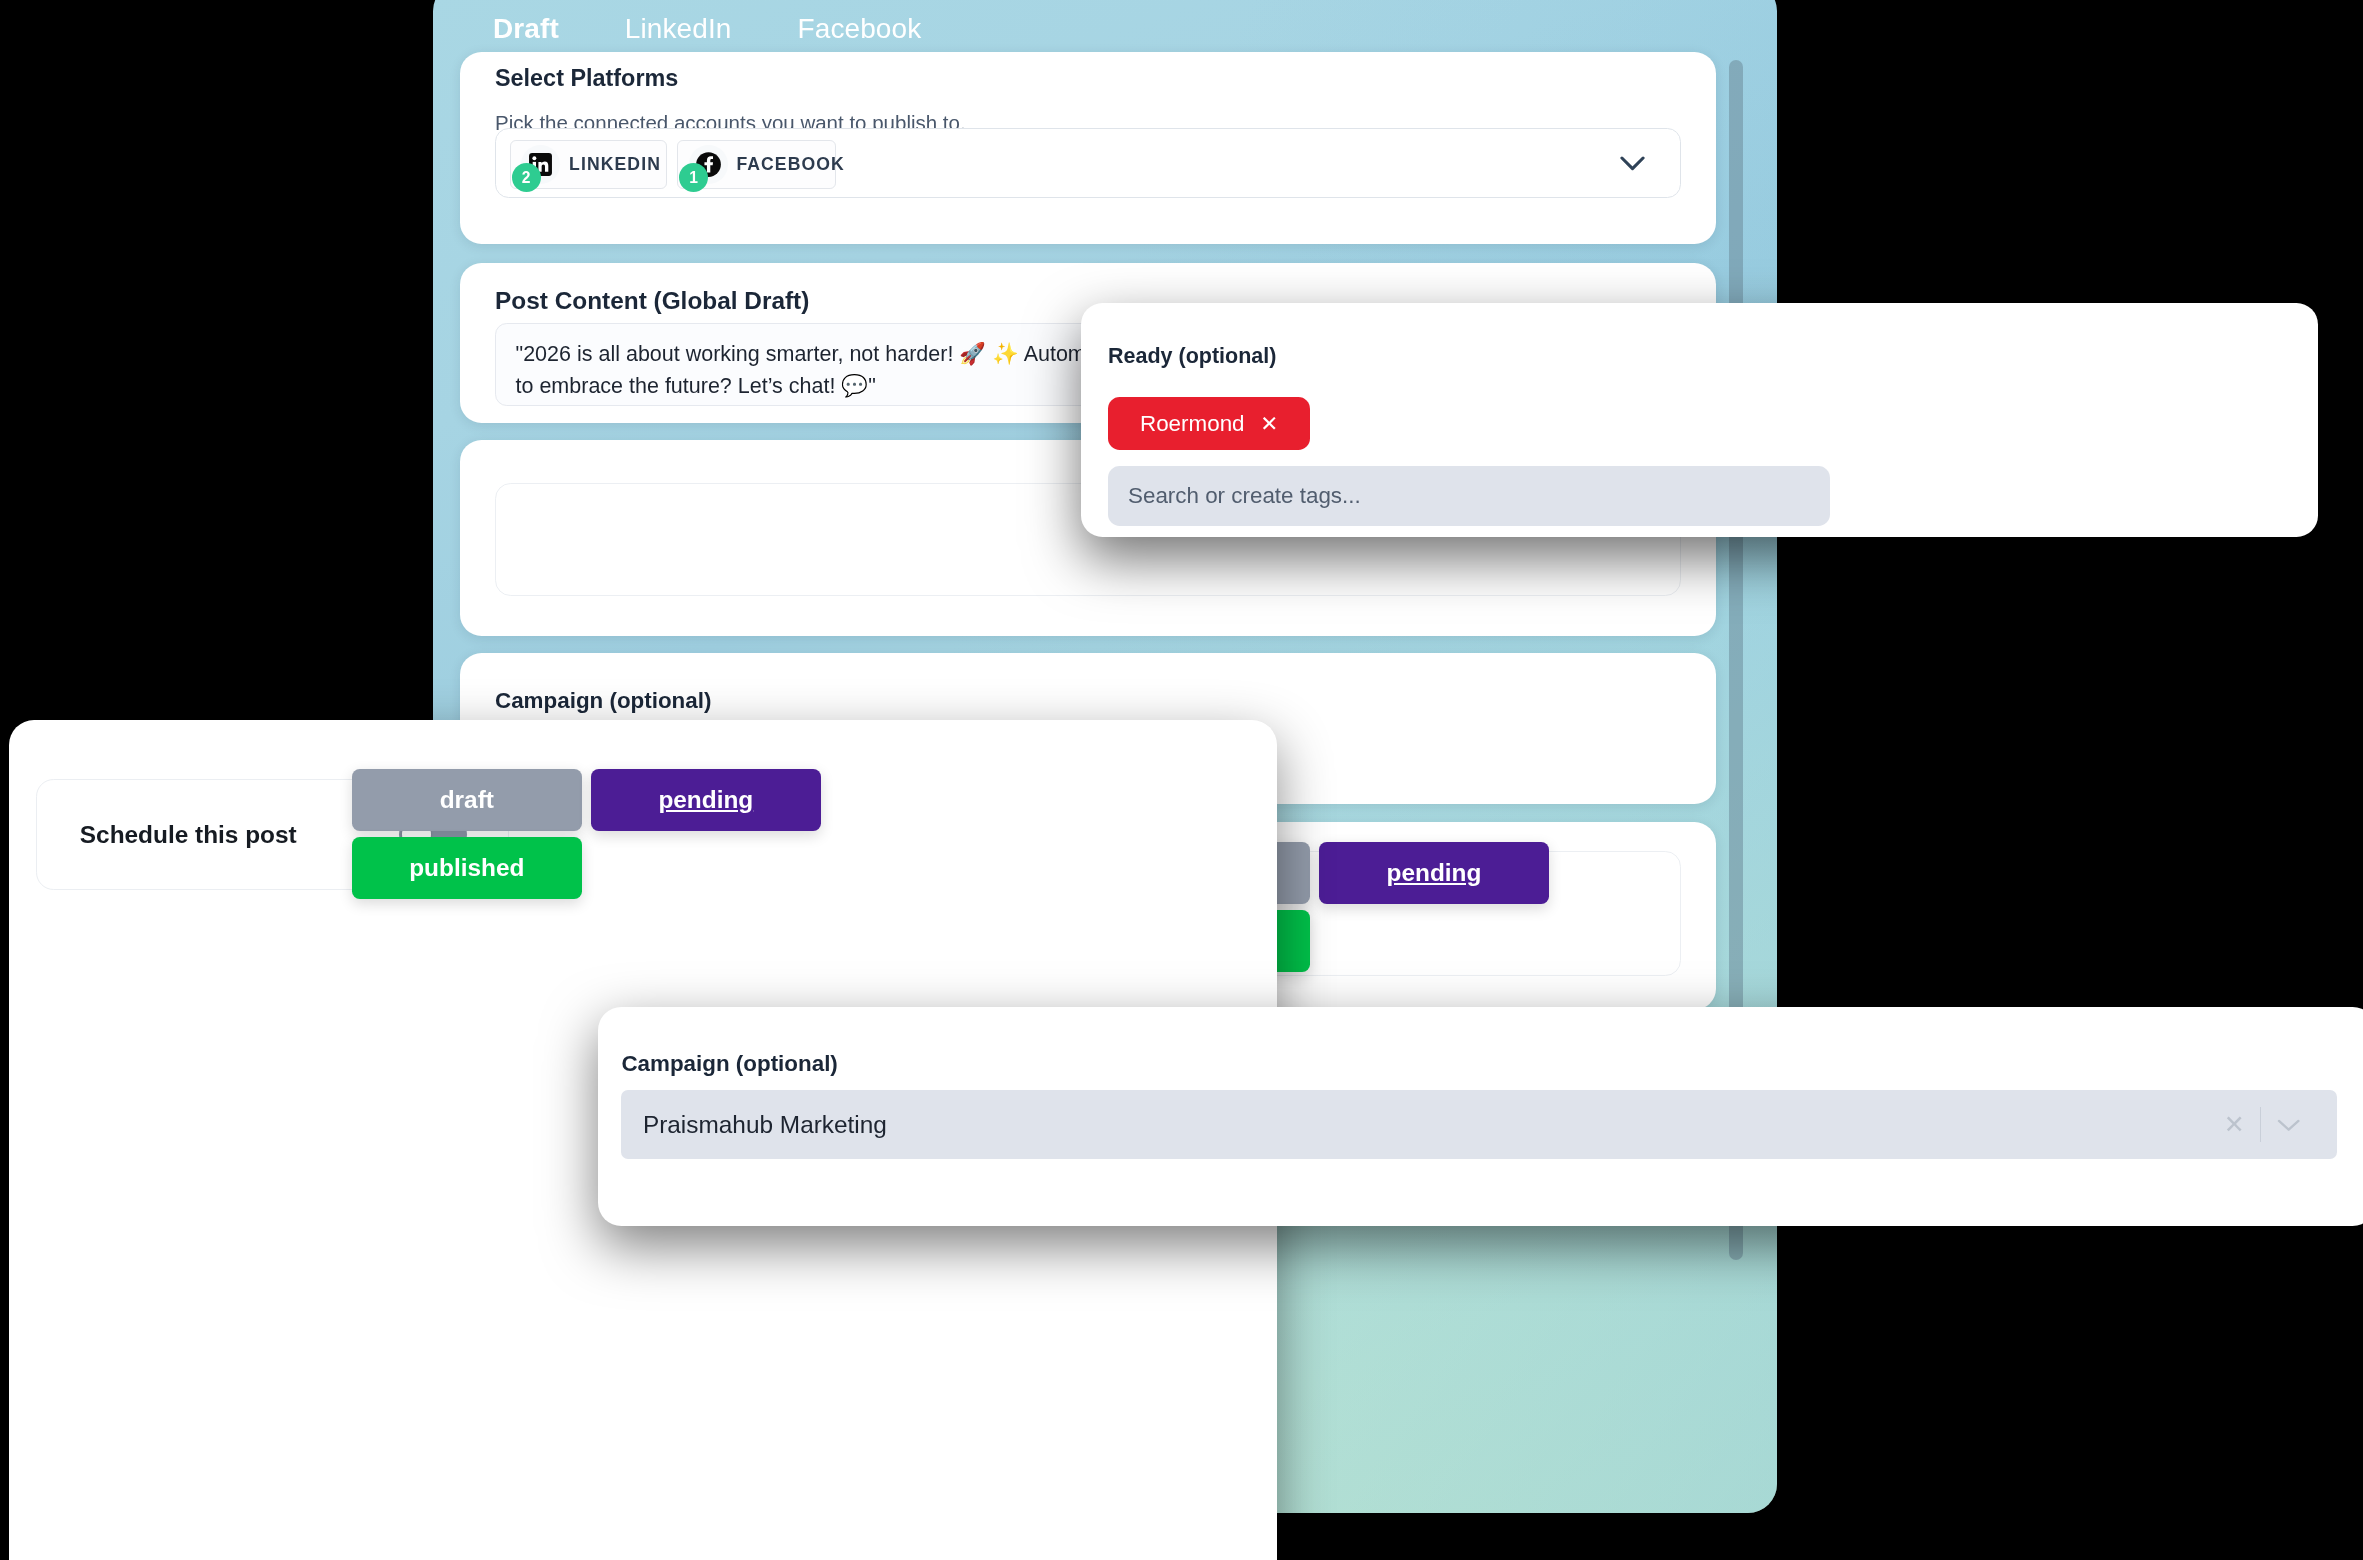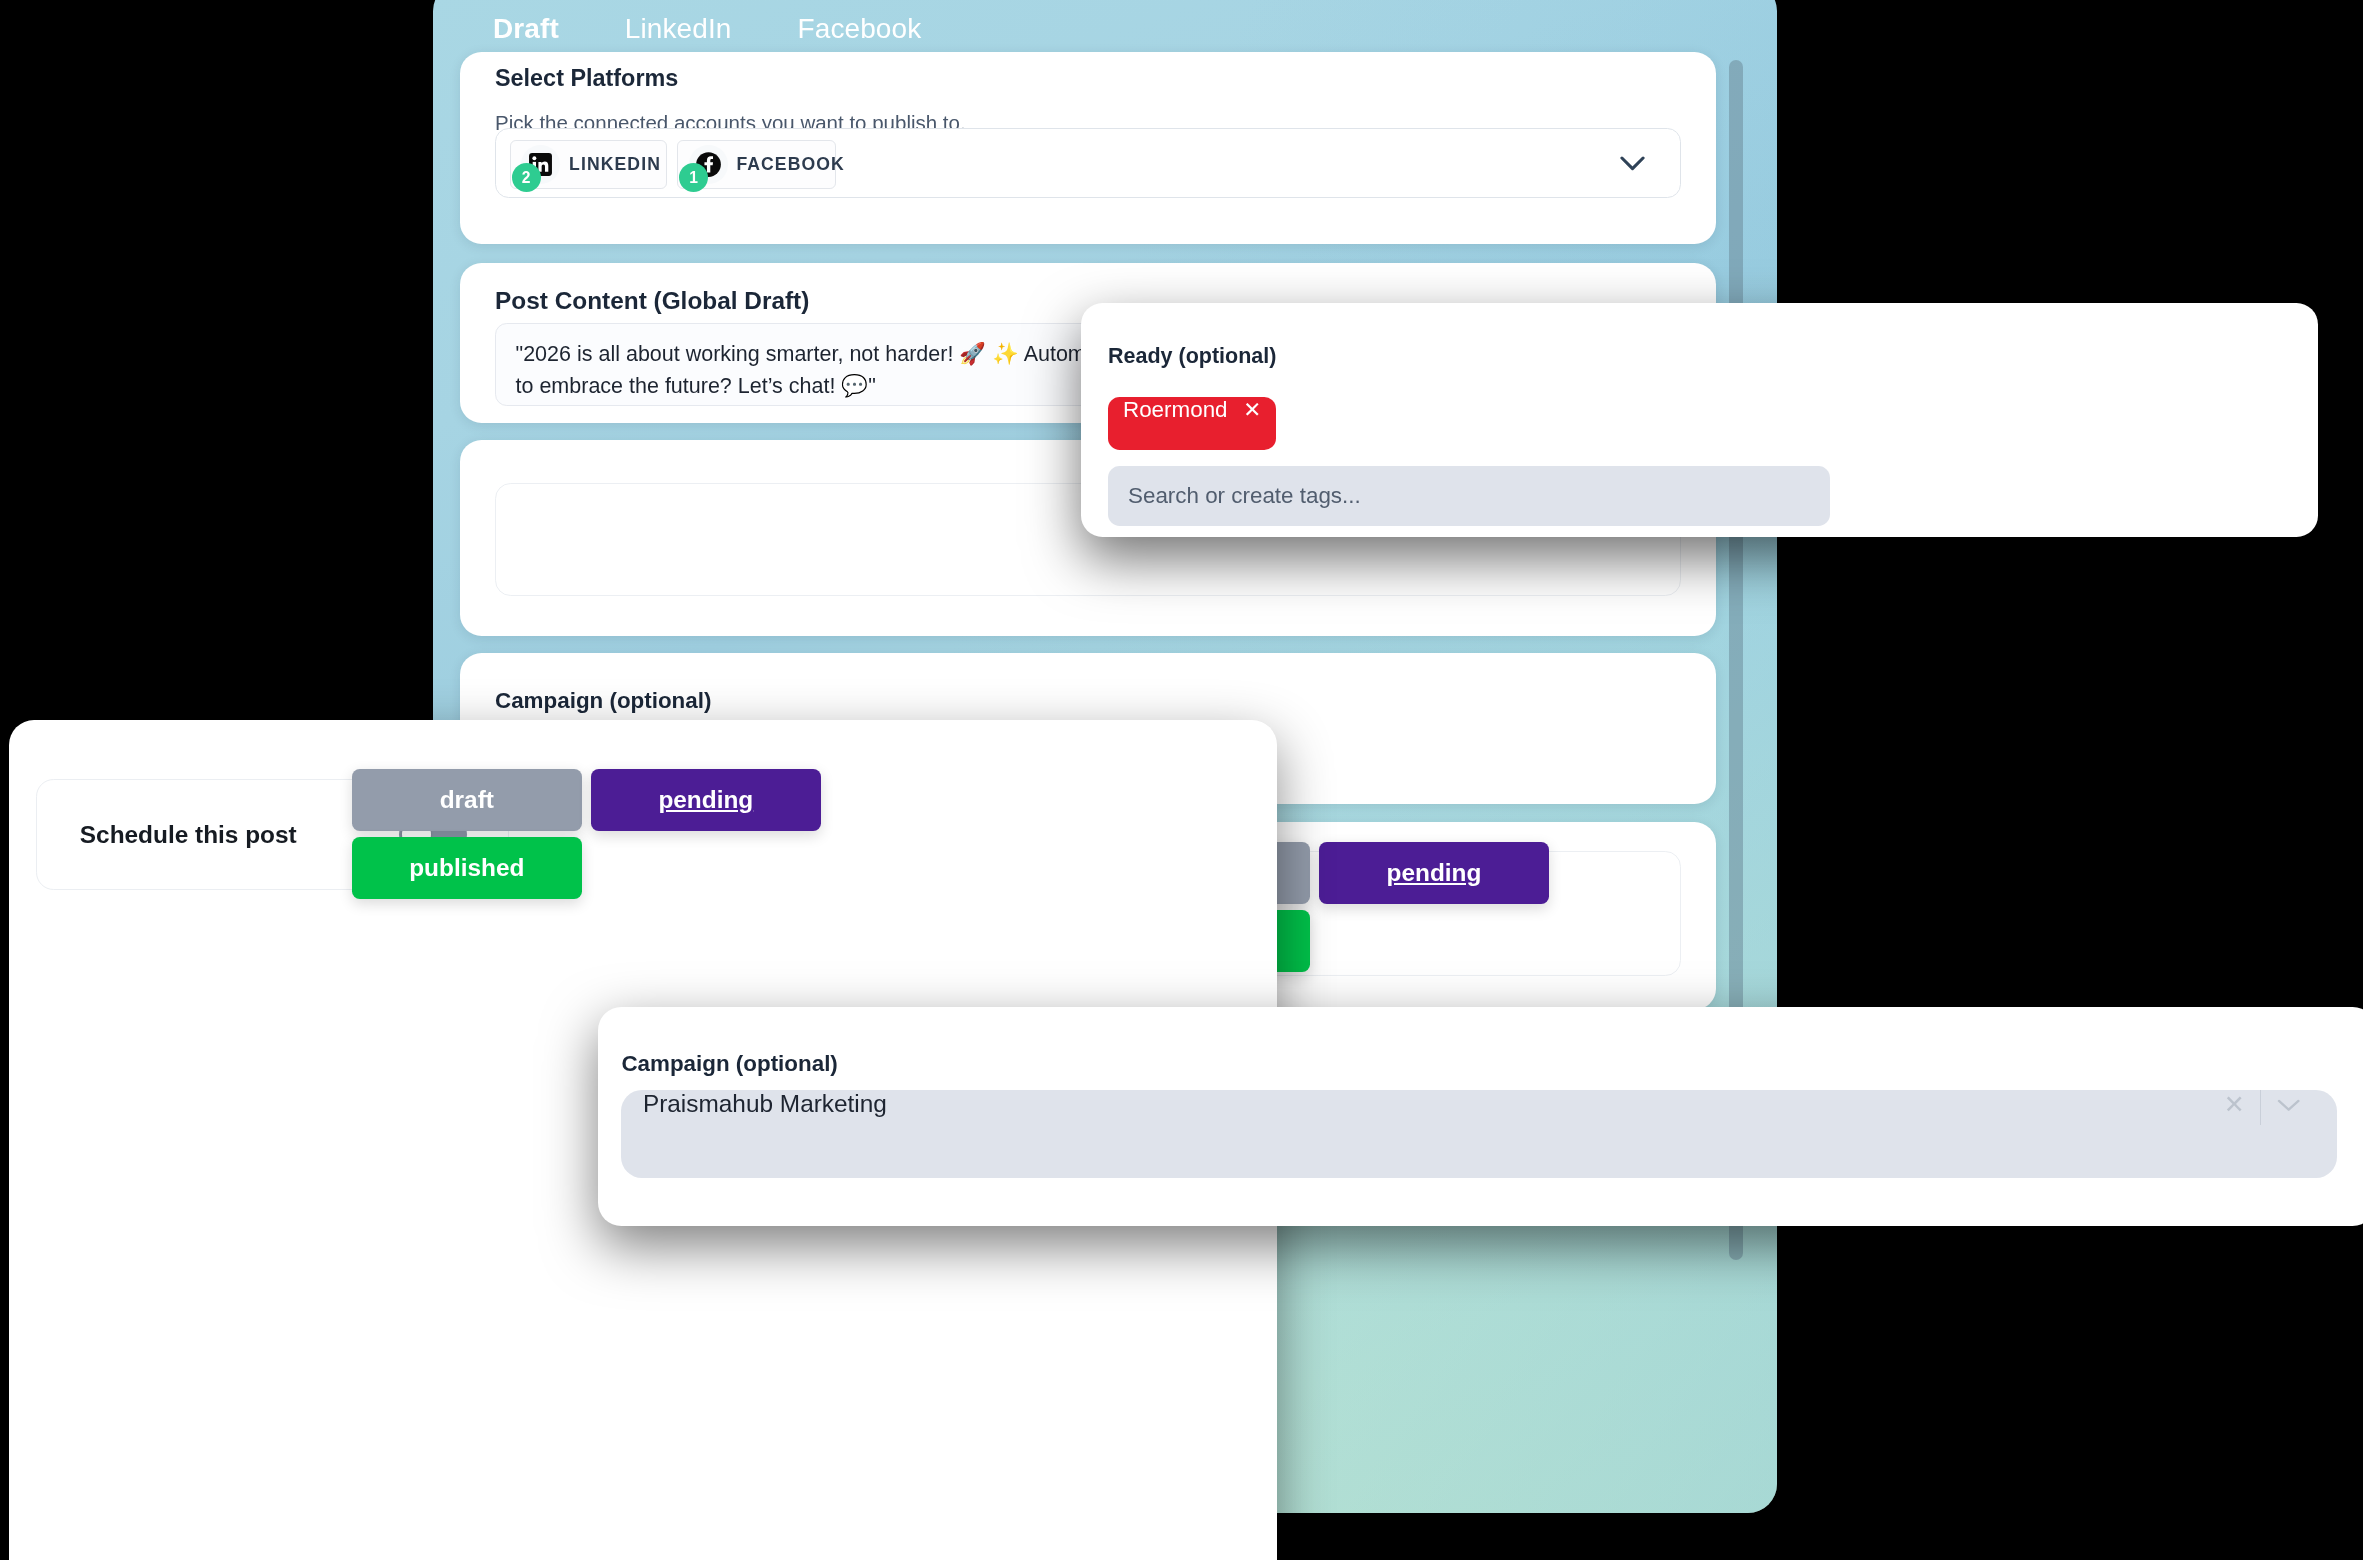--- a/index.html
+++ b/index.html
@@ -241,21 +241,22 @@
     font-weight: bold;
     color: #1b2738;
   }
   #tag-chip {
     position: absolute;
     left: 27px; top: 94px;
     height: 53px;
     background: #e81f2e;
     border-radius: 11.7px;
     display: flex;
-    padding: 0 15px;
+    align-items: center;
+    padding: 0 32px;
     box-sizing: border-box;
     cursor: pointer;
   }
   #tag-chip-label {
     color: #ffffff;
     font-size: 22.4px;
   }
   #tag-chip-close {
     color: #ffffff;
     font-size: 21.5px;
@@ -374,25 +375,25 @@
     position: absolute;
     left: 23.4px; top: 44px;
     font-size: 22.4px;
     font-weight: bold;
     color: #1b2738;
   }
   #campaign-overlay-field {
     position: absolute;
     left: 23.4px; top: 83px;
     width: 1716px;
-    height: 88px;
+    height: 69px;
     background: #dfe3eb;
-    border-radius: 21px;
-    display: flex;
-    align-items: flex-start;
+    border-radius: 7px;
+    display: flex;
+    align-items: center;
     padding: 0 21.5px;
     box-sizing: border-box;
     cursor: pointer;
   }
   #campaign-overlay-value {
     font-size: 24.4px;
     color: #1d2430;
     flex: 1 1 auto;
   }
   .field-icon {

